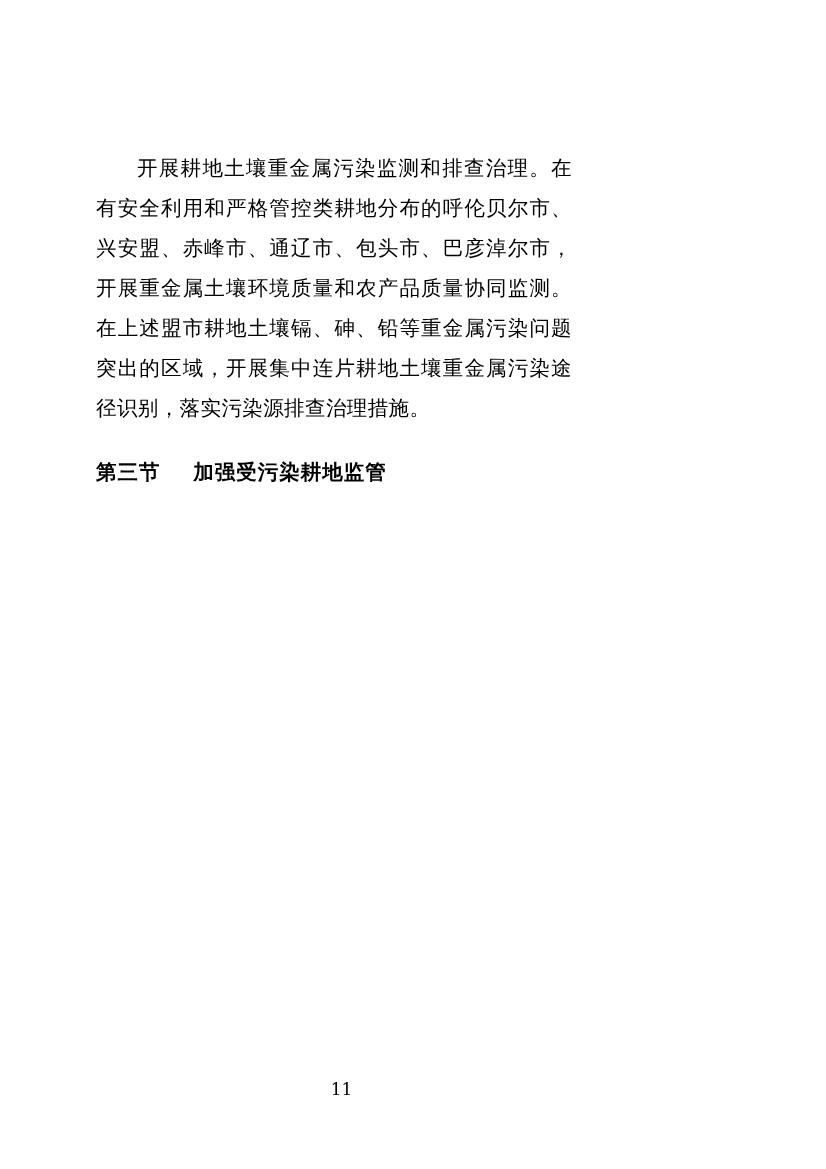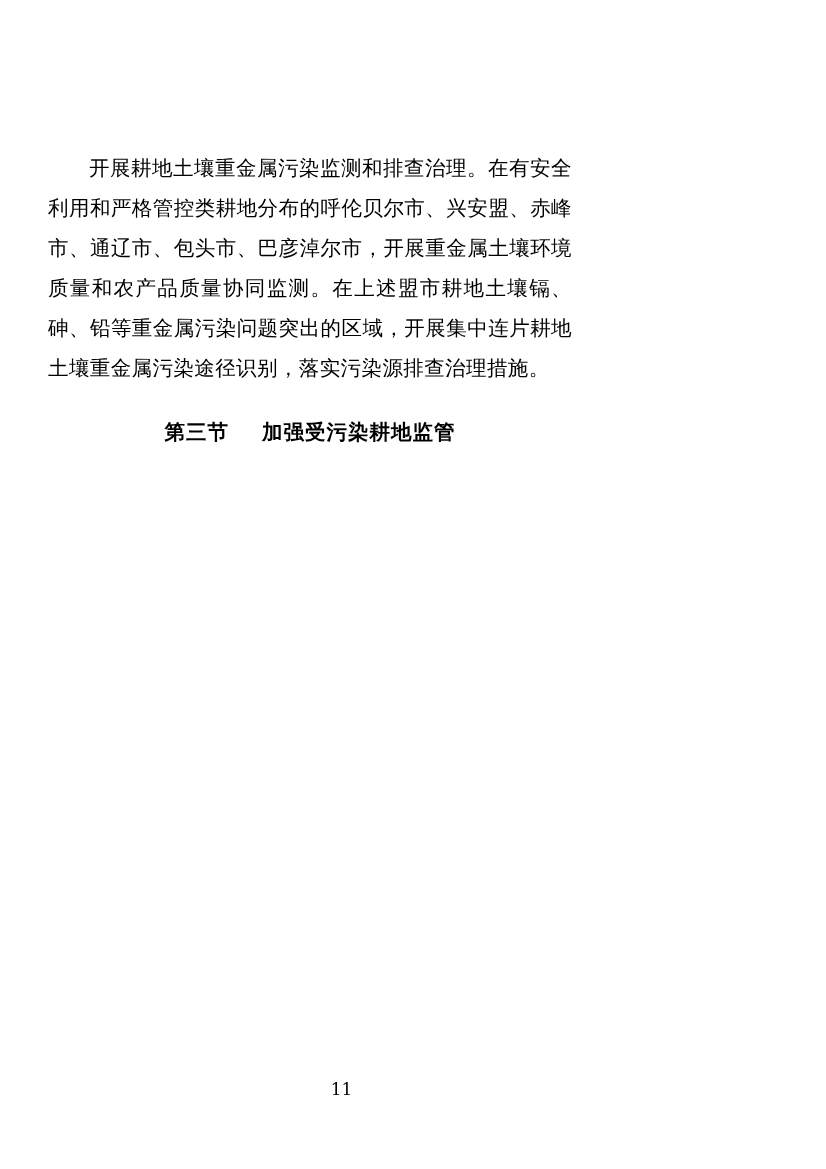--- a/index.html
+++ b/index.html
@@ -12,37 +12,36 @@
     height: 1169px;
     font-family: "DejaVu Serif", "Liberation Serif", serif;
     color: #000000;
     position: relative;
     overflow: hidden;
   }
   .page {
     box-sizing: border-box;
     width: 668px;
     height: 1169px;
-    padding: 148px 96px 0 48px;
+    padding: 148px 96px 0 96px;
     position: relative;
   }
   .para {
     font-size: 20.5px;
     line-height: 40px;
     text-align: justify;
     text-justify: inter-ideograph;
     text-indent: 2em;
     margin: 0 0 2px 0;
     letter-spacing: 0.4px;
     word-break: break-all;
   }
   .section-heading {
     font-size: 20.5px;
     line-height: 40px;
-    text-align: center;
     font-weight: bold;
     margin: 24px 0 18px 0;
     letter-spacing: 1px;
   }
   .section-heading .gap {
     display: inline-block;
     width: 1.6em;
   }
   .page-number {
     position: absolute;

